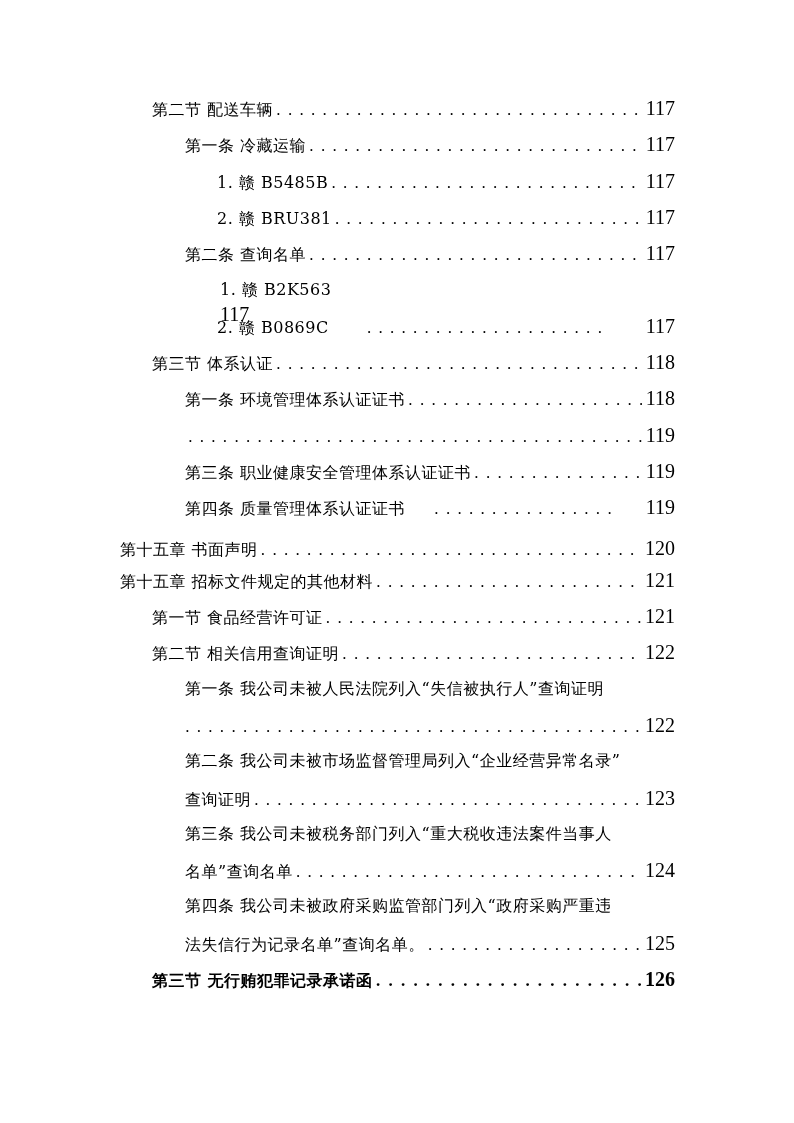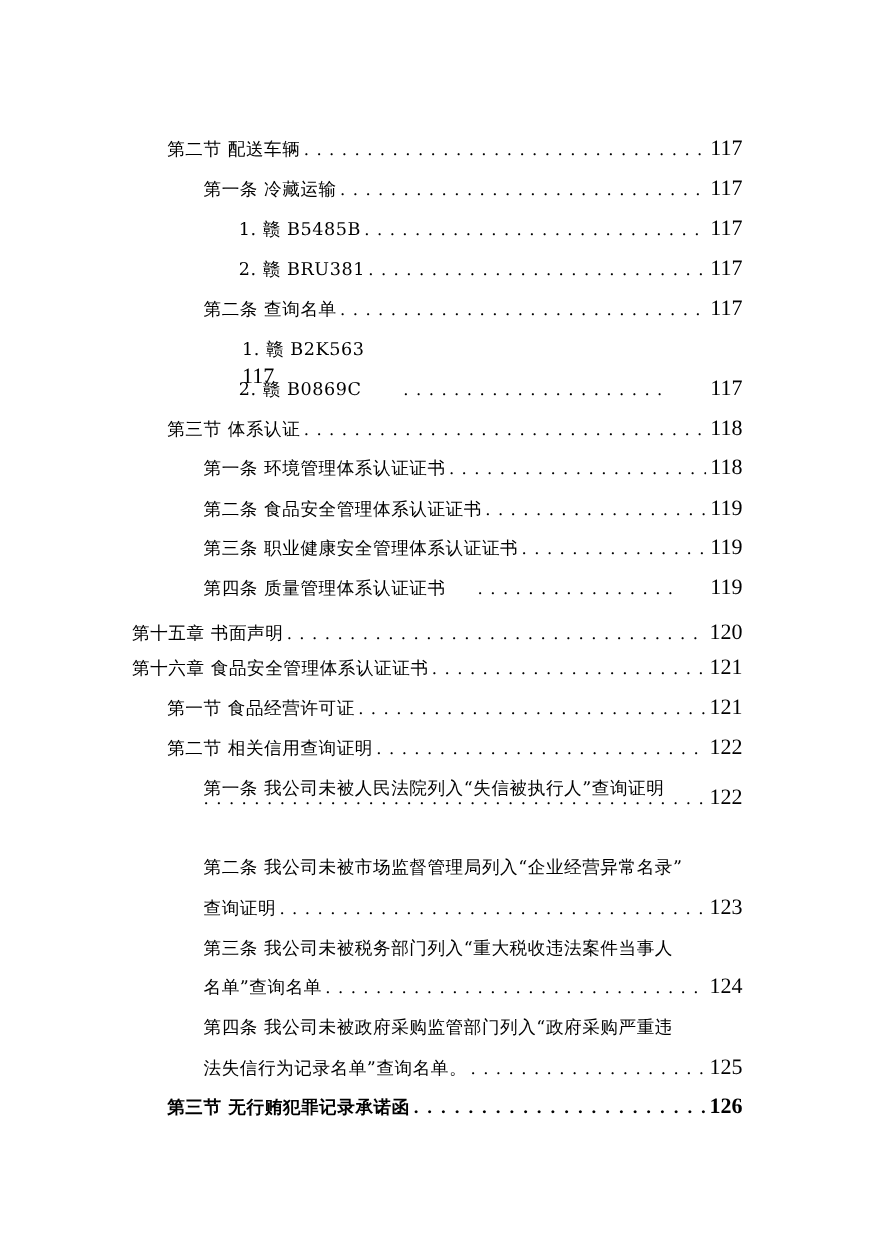--- a/index.html
+++ b/index.html
@@ -26,21 +26,20 @@
     height: 24px;
     line-height: 24px;
     font-size: 16px;
     display: flex;
     align-items: baseline;
     white-space: nowrap;
   }
   .row .title {
     flex: 0 0 auto;
     letter-spacing: 0.5px;
-    margin-top: 28px;
   }
   .row .leader {
     flex: 1 1 auto;
     overflow: hidden;
     margin: 0 4px 0 3px;
     letter-spacing: 0;
     color: #000;
   }
   .row .leader::before {
     content: ". . . . . . . . . . . . . . . . . . . . . . . . . . . . . . . . . . . . . . . . . . . . . . . . . . . . . . . . . . . . . . . . . . . . . . . . . . . . . . . . . . . . . . . . . . . .";
@@ -108,21 +107,20 @@
     <span class="page">118</span>
   </div>
 
   <div class="row" style="top:386px;left:185px;width:490px;">
     <span class="title">第一条  环境管理体系认证证书</span>
     <span class="leader"></span>
     <span class="page">118</span>
   </div>
 
   <div class="row" style="top:423px;left:185px;width:490px;">
-    <span class="title">第二条  食品安全管理体系认证证书</span>
     <span class="leader"></span>
     <span class="page">119</span>
   </div>
 
   <div class="row" style="top:459px;left:185px;width:490px;">
     <span class="title">第三条  职业健康安全管理体系认证证书</span>
     <span class="leader"></span>
     <span class="page">119</span>
   </div>
 
@@ -132,21 +130,21 @@
     <span class="page">119</span>
   </div>
 
   <div class="row" style="top:536px;left:120px;width:555px;">
     <span class="title">第十五章  书面声明</span>
     <span class="leader"></span>
     <span class="page">120</span>
   </div>
 
   <div class="row" style="top:568px;left:120px;width:555px;">
-    <span class="title">第十六章  食品安全管理体系认证证书</span>
+    <span class="title">第十五章  招标文件规定的其他材料</span>
     <span class="leader"></span>
     <span class="page">121</span>
   </div>
 
   <div class="row" style="top:604px;left:152px;width:523px;">
     <span class="title">第一节  食品经营许可证</span>
     <span class="leader"></span>
     <span class="page">121</span>
   </div>
 

